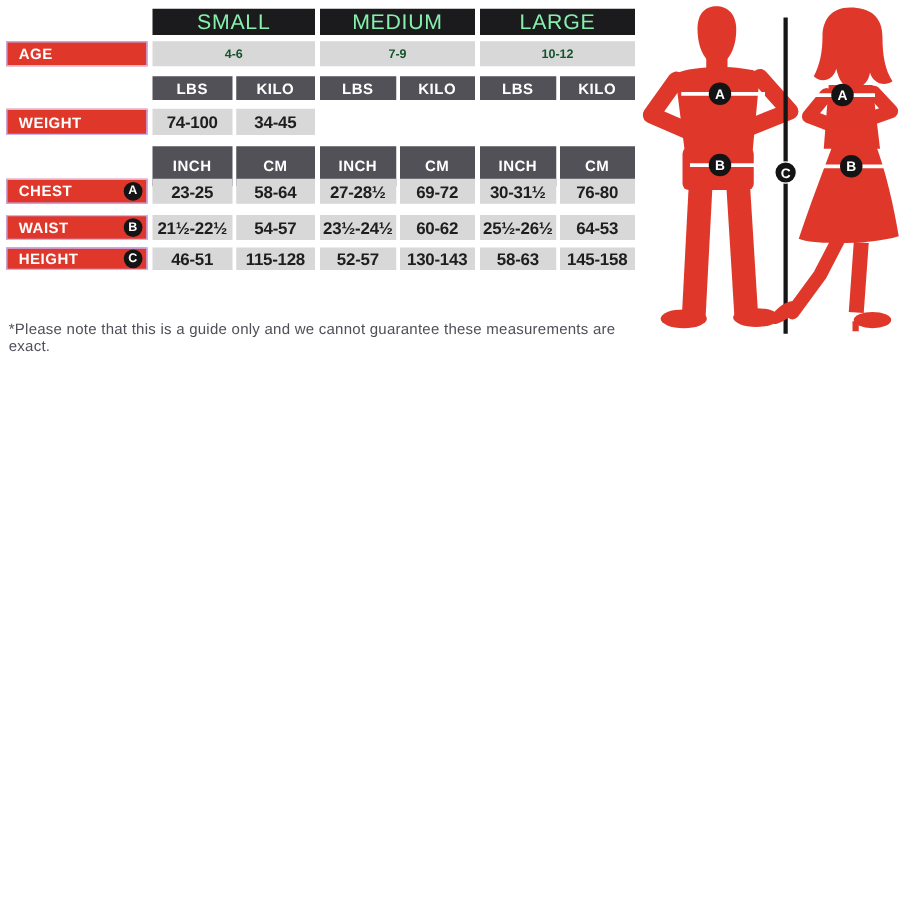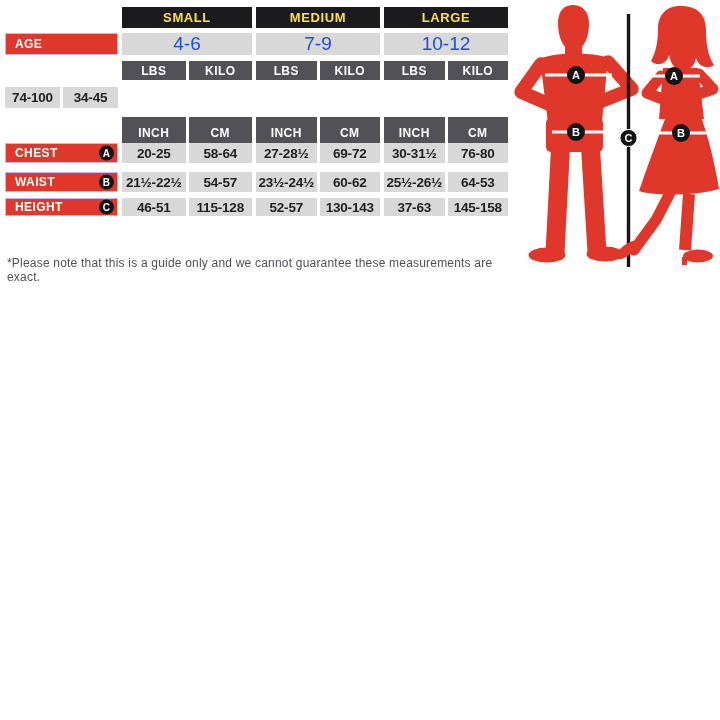--- a/index.html
+++ b/index.html
@@ -7,35 +7,35 @@
     position:relative;width:720px;height:720px;background:#ffffff;overflow:hidden;
     font-family:"Liberation Sans","DejaVu Sans",sans-serif;
   }
   .row{
     position:absolute;left:5px;width:503px;
     display:grid;grid-template-columns:113px 130px 124px 124px;column-gap:4px;
   }
   .cell{display:flex;align-items:center;justify-content:center;box-sizing:border-box;}
   .spacer{background:transparent;}
   .size-cell{
-    background:#1b1b1d;color:#fde047;font-weight:bold;font-size:13px;letter-spacing:.6px;
+    background:#1b1b1d;color:#86efac;font-weight:normal;font-size:17px;letter-spacing:.6px;
   }
   .label-bar{
     position:relative;background:#e0372b;border:1px solid #c4b5fd;color:#ffffff;
     font-weight:bold;font-size:12px;letter-spacing:.4px;
     display:flex;align-items:center;justify-content:flex-start;
     padding-left:9px;box-sizing:border-box;
   }
   .badge{
     position:absolute;right:3px;top:50%;transform:translateY(-50%);
     width:15px;height:15px;border-radius:50%;background:#141414;color:#ffffff;
     font-size:10px;font-weight:bold;display:flex;align-items:center;justify-content:center;
   }
   .merged-cell{
-    background:#d8d8d8;color:#1d4ed8;font-weight:normal;font-size:19px;
+    background:#d8d8d8;color:#14532d;font-weight:bold;font-size:10px;
   }
   .pair{display:grid;grid-template-columns:1fr 1fr;column-gap:3px;text-align:center;}
   .unit-cell{
     background:#525158;color:#ffffff;font-weight:bold;font-size:12px;letter-spacing:.4px;
   }
   .val-cell{
     background:#d8d8d8;color:#1e1e20;font-weight:bold;font-size:13.5px;letter-spacing:-.2px;
   }
   .footnote{
     position:absolute;left:7px;top:256px;width:520px;
@@ -72,20 +72,21 @@
       <div class="cell unit-cell">LBS</div>
       <div class="cell unit-cell">KILO</div>
     </div>
     <div class="pair">
       <div class="cell unit-cell">LBS</div>
       <div class="cell unit-cell">KILO</div>
     </div>
   </div>
 
   <div class="row" style="top:87px;height:21px;">
+    <div class="cell label-bar">WEIGHT</div>
     <div class="pair">
       <div class="cell val-cell">74-100</div>
       <div class="cell val-cell">34-45</div>
     </div>
   </div>
 
   <div class="row" style="top:117px;height:32px;">
     <div class="cell spacer"></div>
     <div class="pair">
       <div class="cell unit-cell">INCH</div>
@@ -100,21 +101,21 @@
       <div class="cell unit-cell">CM</div>
     </div>
   </div>
 
   <div class="row" style="top:143px;height:20px;">
     <div class="cell label-bar">
       <span>CHEST</span>
       <span class="badge">A</span>
     </div>
     <div class="pair">
-      <div class="cell val-cell">20-25</div>
+      <div class="cell val-cell">23-25</div>
       <div class="cell val-cell">58-64</div>
     </div>
     <div class="pair">
       <div class="cell val-cell">27-28½</div>
       <div class="cell val-cell">69-72</div>
     </div>
     <div class="pair">
       <div class="cell val-cell">30-31½</div>
       <div class="cell val-cell">76-80</div>
     </div>
@@ -146,21 +147,21 @@
     </div>
     <div class="pair">
       <div class="cell val-cell">46-51</div>
       <div class="cell val-cell">115-128</div>
     </div>
     <div class="pair">
       <div class="cell val-cell">52-57</div>
       <div class="cell val-cell">130-143</div>
     </div>
     <div class="pair">
-      <div class="cell val-cell">37-63</div>
+      <div class="cell val-cell">58-63</div>
       <div class="cell val-cell">145-158</div>
     </div>
   </div>
 
   <div class="footnote">*Please note that this is a guide only and we cannot guarantee these measurements are exact.</div>
 
   <svg class="figure-svg" viewBox="0 0 210 280">
 
     <g fill="#e0372b">
       <path d="M48,23 C48,10 55,5 63,5 C72,5 79,11 79,24 C79,34 76,43 71,48 L56,48 C51,43 48,34 48,23 Z"></path>

